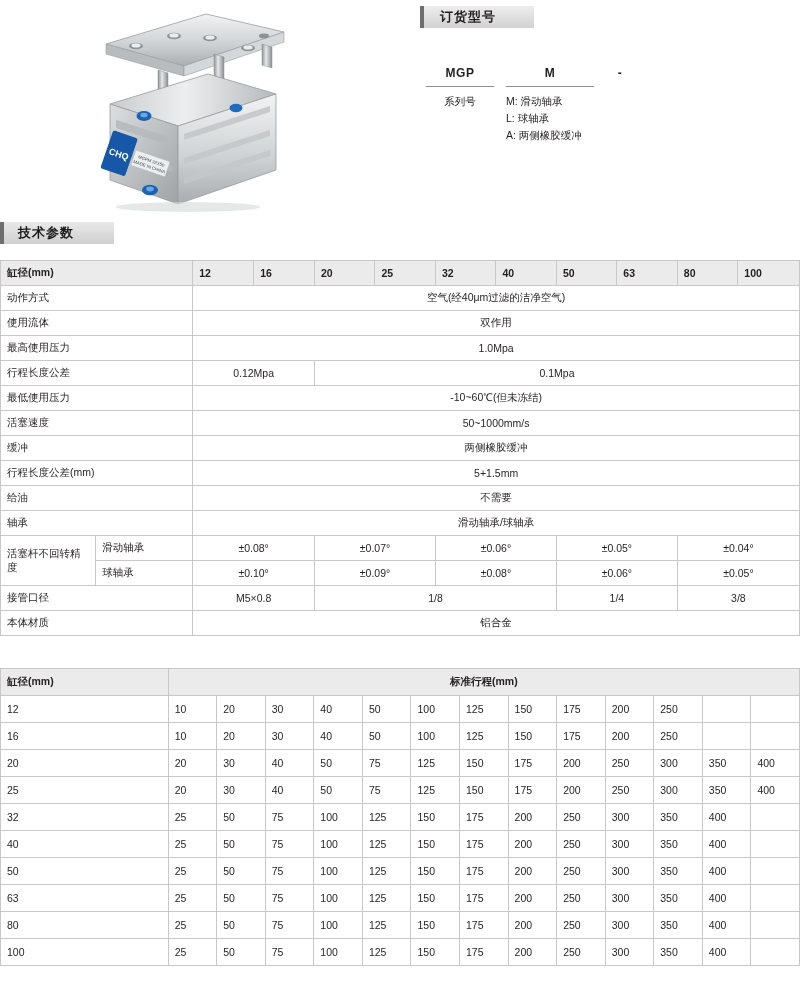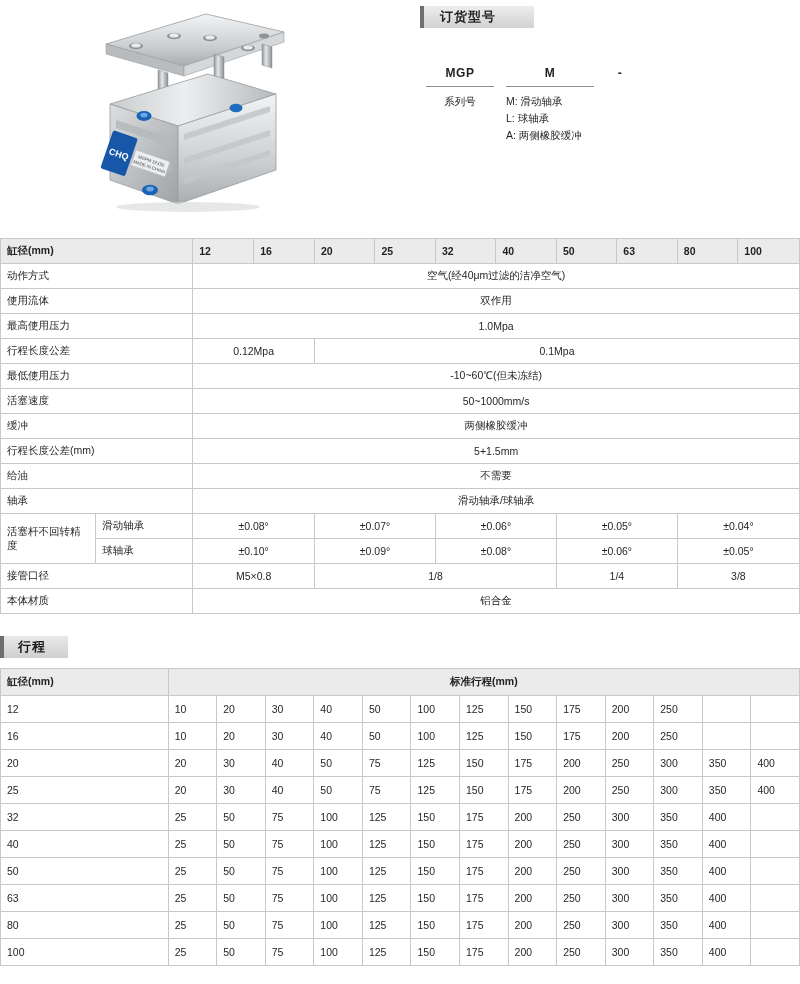--- a/index.html
+++ b/index.html
@@ -219,20 +219,25 @@
           <div class="oc-sub left">L: 球轴承</div>
           <div class="oc-sub left">A: 两侧橡胶缓冲</div>
         </div>
         <div class="oc-col c3">
           <div class="oc-big">-</div>
         </div>
       </div>
     </div>
   </div>
 
+  <div class="sec-head-wrap">
+    <div class="sec-head bar-width">
+      <span class="label">技术参数</span>
+    </div>
+  </div>
   <div class="gap-16"></div>
 
   <table id="spec-table">
     <tbody>
         <tr class="hdr">
           <td class="lbl" colspan="2">缸径(mm)</td>
           <td style="width: 68.8px;">12</td>
           <td style="width: 68.8px;">16</td>
           <td style="width: 68.8px;">20</td>
           <td style="width: 68.8px;">25</td>
@@ -310,25 +315,20 @@
         </tr>
         <tr>
           <td class="lbl" colspan="2">本体材质</td>
           <td class="ctr" colspan="10">铝合金</td>
         </tr>
       </tbody>
   </table>
 
   <div class="gap-22"></div>
 
-  <div class="sec-head-wrap">
-    <div class="sec-head" style="width:68px">
-      <span class="label">行程</span>
-    </div>
-  </div>
   <div class="gap-10"></div>
 
   <table id="stroke-table">
     <tbody>
         <tr class="hdr">
           <td class="bore-col">缸径(mm)</td>
           <td colspan="13" style="text-align: center;">标准行程(mm)</td>
         </tr>
         <tr>
           <td class="bore-col">12</td>

